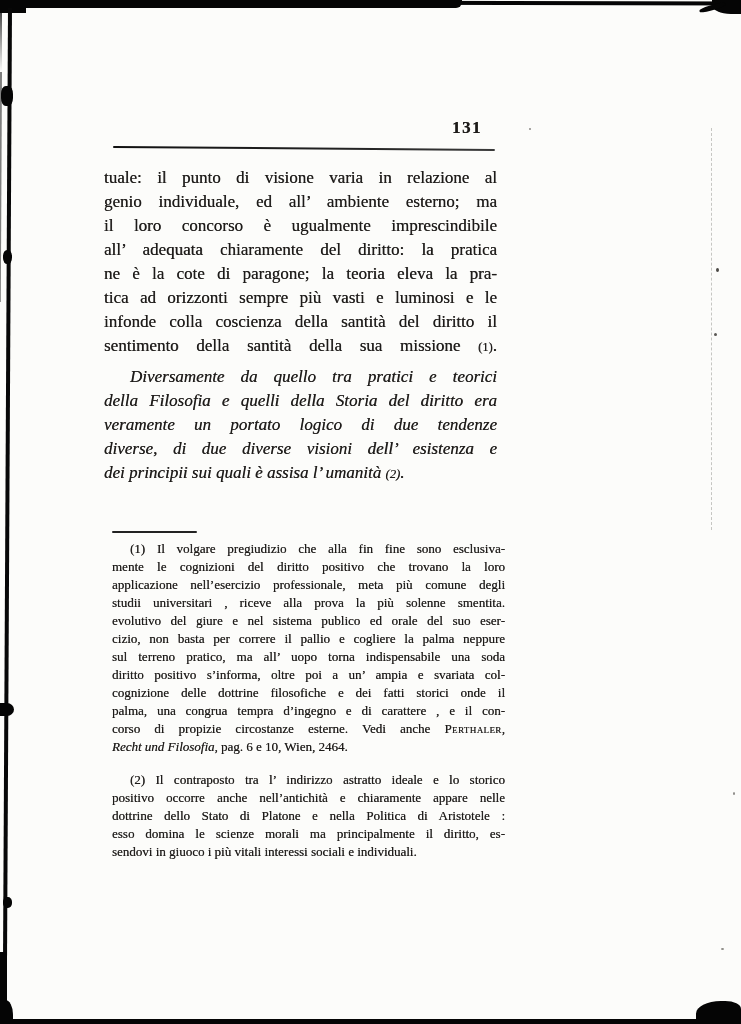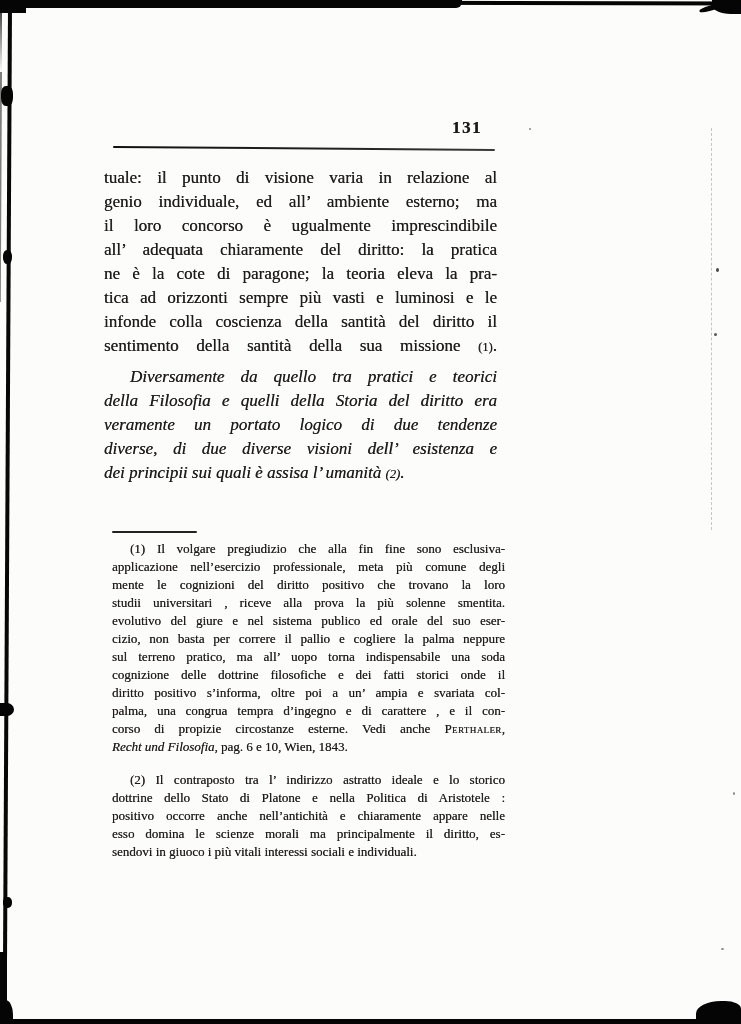--- a/index.html
+++ b/index.html
@@ -131,34 +131,34 @@
         <div class="line"><span>veramente un portato logico di due tendenze</span></div>
         <div class="line"><span>diverse, di due diverse visioni dell’ esistenza e</span></div>
         <div class="line natural"><span>dei principii sui quali è assisa l’ umanità </span><span class="seg-ref">(2)</span><span>.</span></div>
       </div>
     </div>
 
   <div class="footnote-rule"></div>
   <div class="footnotes">
       <div class="para">
         <div class="line ind"><span>(1) Il volgare pregiudizio che alla fin fine sono esclusiva-</span></div>
+        <div class="line"><span>mente le cognizioni del diritto positivo che trovano la loro</span></div>
         <div class="line"><span>applicazione nell’esercizio professionale, meta più comune degli</span></div>
-        <div class="line"><span>mente le cognizioni del diritto positivo che trovano la loro</span></div>
         <div class="line"><span>studii universitari , riceve alla prova la più solenne smentita.</span></div>
         <div class="line"><span>evolutivo del giure e nel sistema publico ed orale del suo eser-</span></div>
         <div class="line"><span>cizio, non basta per correre il pallio e cogliere la palma neppure</span></div>
         <div class="line"><span>sul terreno pratico, ma all’ uopo torna indispensabile una soda</span></div>
+        <div class="line"><span>diritto positivo s’informa, oltre poi a un’ ampia e svariata col-</span></div>
         <div class="line"><span>cognizione delle dottrine filosofiche e dei fatti storici onde il</span></div>
-        <div class="line"><span>diritto positivo s’informa, oltre poi a un’ ampia e svariata col-</span></div>
         <div class="line"><span>palma, una congrua tempra d’ingegno e di carattere , e il con-</span></div>
         <div class="line"><span>corso di propizie circostanze esterne. Vedi anche </span><span class="seg-sc">Perthaler</span><span>,</span></div>
-        <div class="line natural"><span class="seg-i">Recht und Filosofia,</span><span> pag. 6 e 10, Wien, 1843.</span></div>
+        <div class="line natural"><span class="seg-i">Recht und Filosofia,</span><span> pag. 6 e 10, Wien, 2464.</span></div>
       </div>
       <div class="para">
         <div class="line ind"><span>(2) Il contraposto tra l’ indirizzo astratto ideale e lo storico</span></div>
+        <div class="line"><span>positivo occorre anche nell’antichità e chiaramente appare nelle</span></div>
         <div class="line"><span>dottrine dello Stato di Platone e nella Politica di Aristotele :</span></div>
-        <div class="line"><span>positivo occorre anche nell’antichità e chiaramente appare nelle</span></div>
         <div class="line"><span>esso domina le scienze morali ma principalmente il diritto, es-</span></div>
         <div class="line natural"><span>sendovi in giuoco i più vitali interessi sociali e individuali.</span></div>
       </div>
     </div>
 
 </div>
 
 </body></html>

